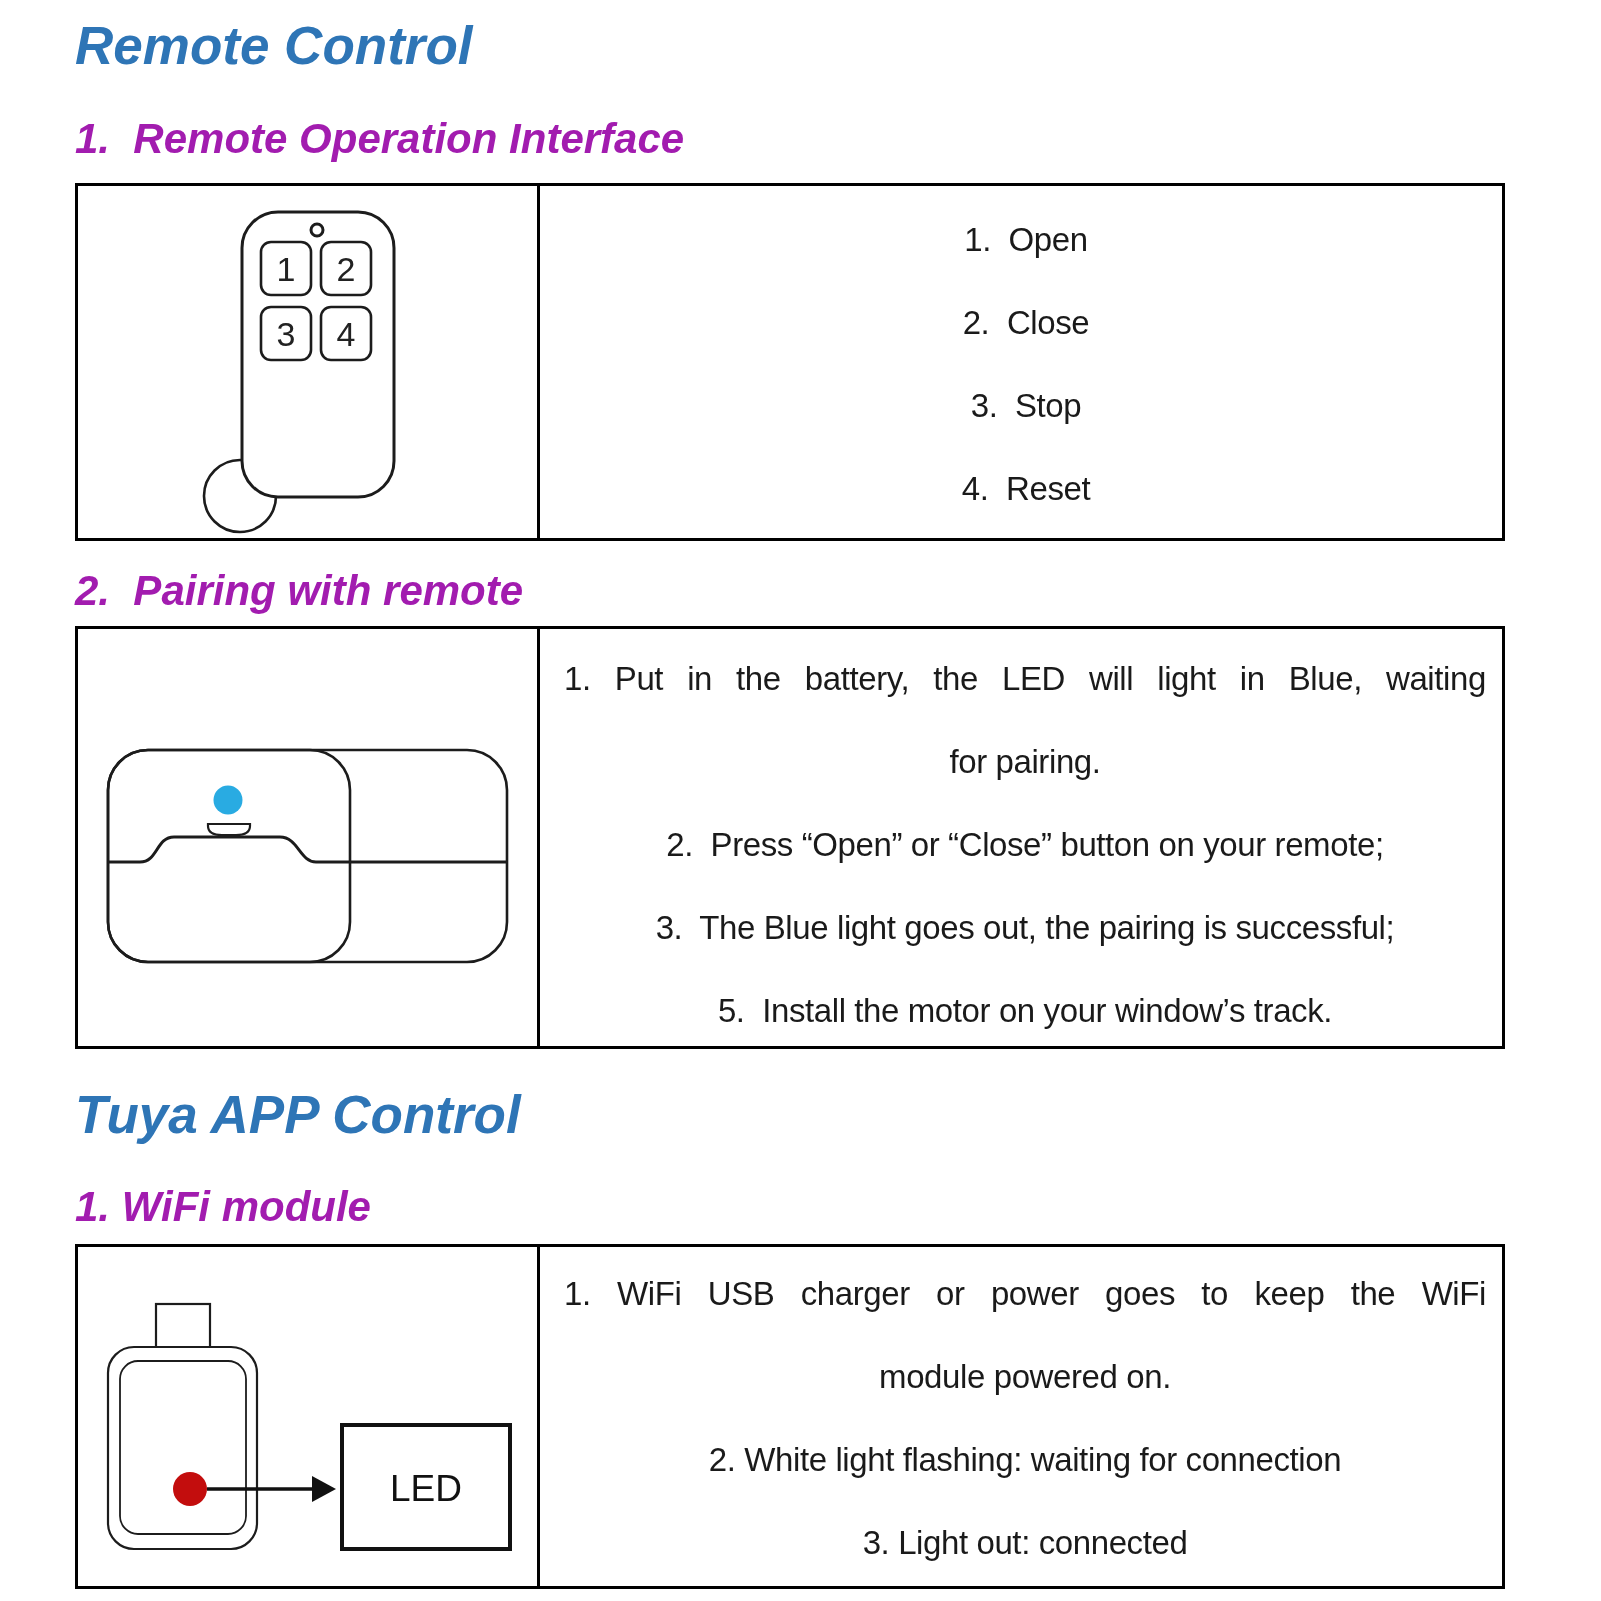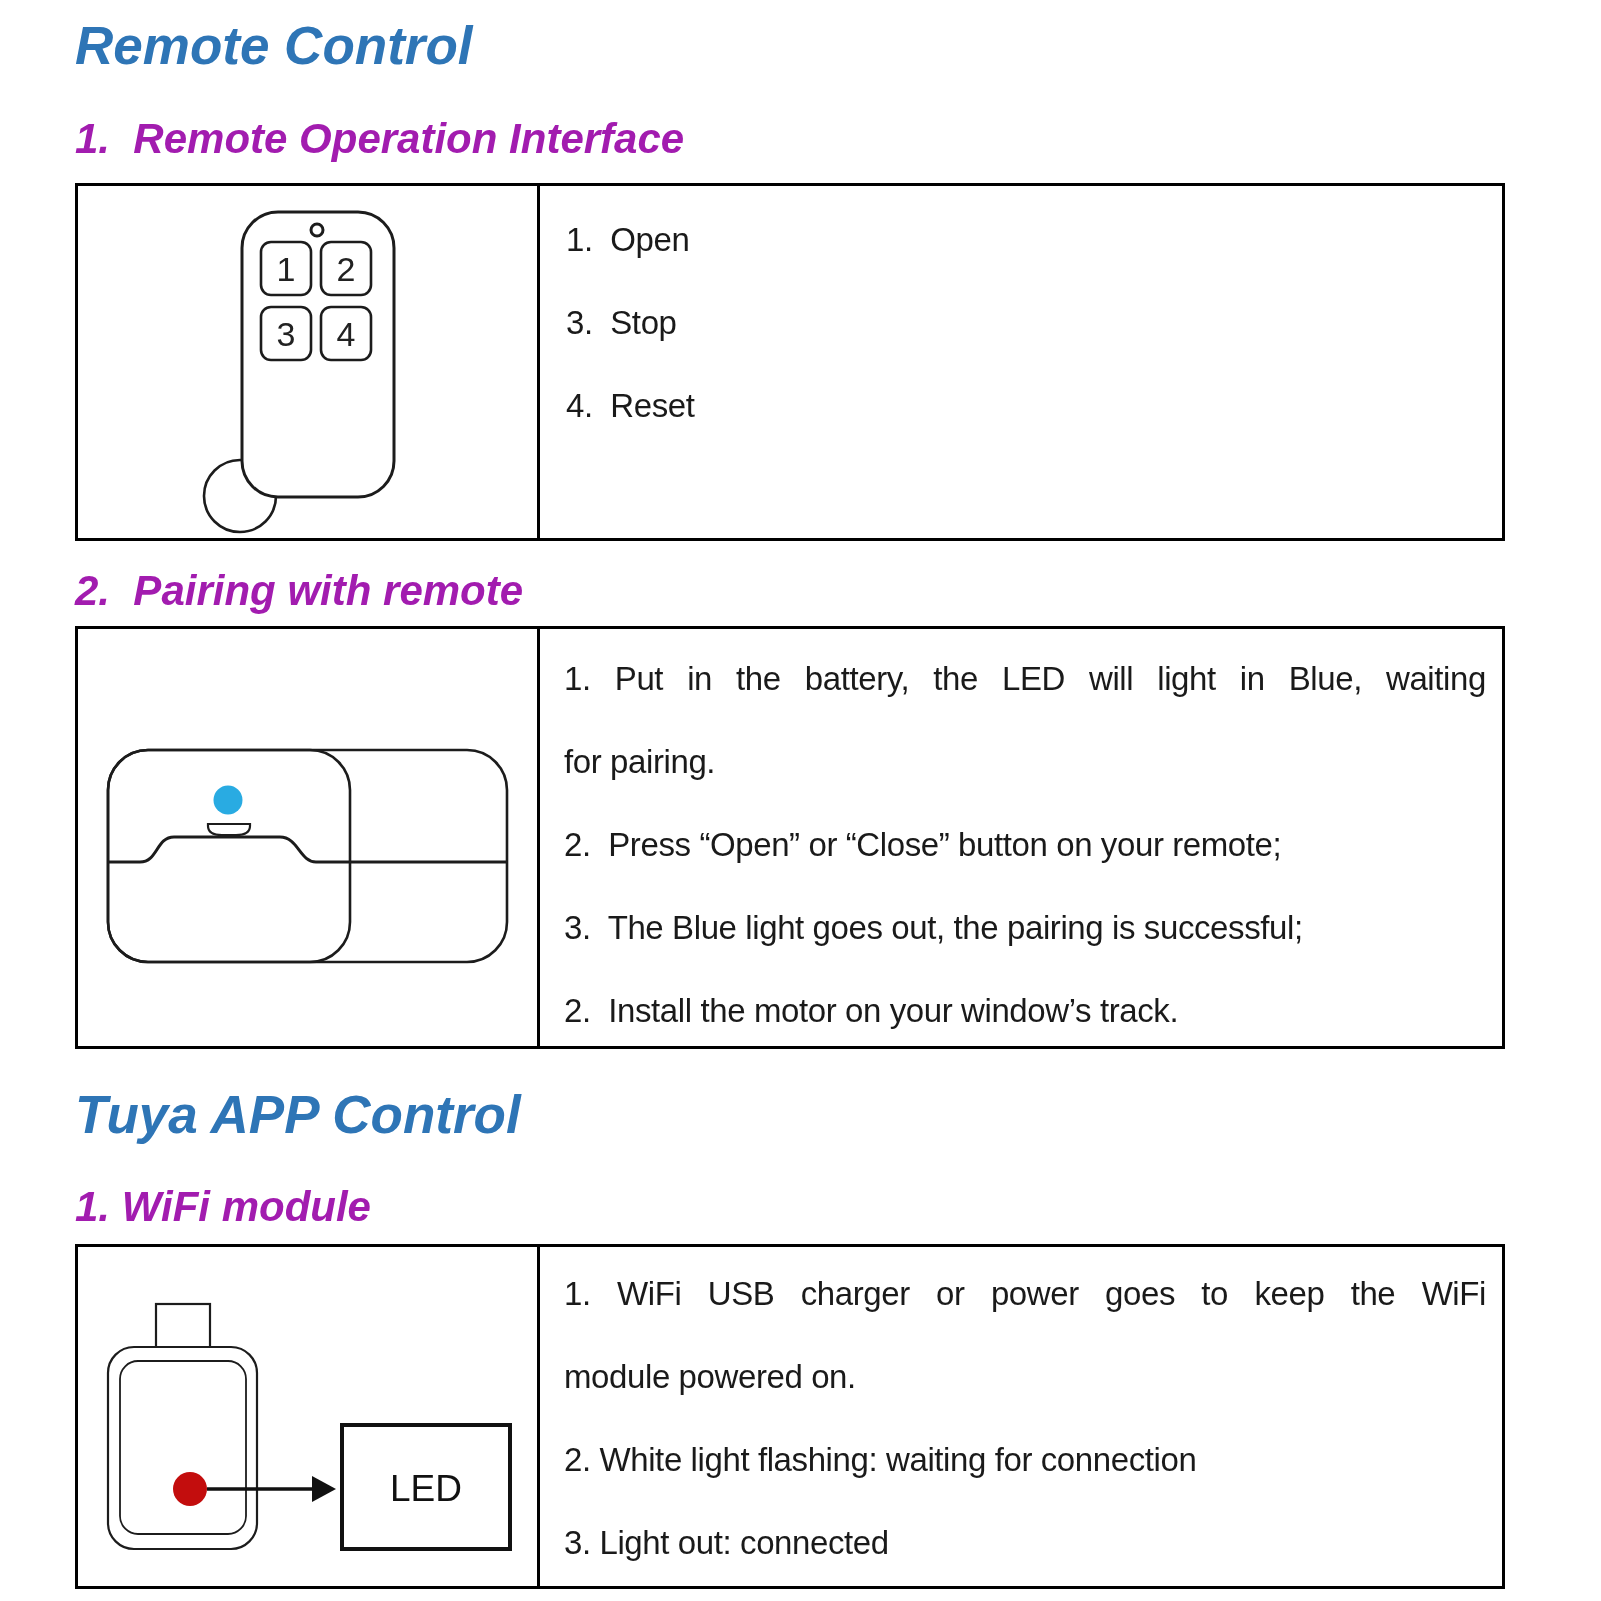--- a/index.html
+++ b/index.html
@@ -35,21 +35,21 @@
     display:flex;width:1430px;border:3px solid var(--line);
     background:#fff;
   }
   .t1{height:358px;margin-bottom:26px;}
   .t2{height:423px;margin-bottom:36px;}
   .t3{height:345px;}
   .cell-left{width:459px;flex:none;position:relative;overflow:hidden;}
   .cell-left svg{display:block;}
   .cell-right{
     flex:1;border-left:3px solid var(--line);overflow:hidden;
-    font-size:33px;letter-spacing:-0.4px;
+    font-size:33px;letter-spacing:-0.4px;text-align:center;
   }
   .t1 .cell-right{padding:12px 16px 0 26px;}
   .t2 .cell-right{padding:8px 16px 0 24px;}
   .t3 .cell-right{padding:5px 16px 0 24px;}
   .tline{
     line-height:83px;height:83px;white-space:pre;
   }
   .tline.just{
     display:flex;justify-content:space-between;align-items:center;
     white-space:normal;
@@ -94,20 +94,21 @@
       <rect x="243" y="121" width="50" height="53" rx="10" class="ln lw25"></rect>
       <text x="208" y="95" text-anchor="middle" class="svg-num">1</text>
       <text x="268" y="95" text-anchor="middle" class="svg-num">2</text>
       <text x="208" y="160" text-anchor="middle" class="svg-num">3</text>
       <text x="268" y="160" text-anchor="middle" class="svg-num">4</text>
     </svg>
   </div>
   <div class="cell-right">
 
   <div class="tline">1.  Open</div>
+      <div class="tline">2.  Close</div>
       <div class="tline">3.  Stop</div>
       <div class="tline">4.  Reset</div>
     </div>
 </div>
 
 <div class="h2 h-pairing">2.  Pairing with remote</div>
 
 <div class="tbl t2">
   <div class="cell-left">
     <svg width="459" height="417" viewBox="0 0 459 417">
@@ -130,21 +131,21 @@
         <span>LED</span>
         <span>will</span>
         <span>light</span>
         <span>in</span>
         <span>Blue,</span>
         <span>waiting</span>
       </div>
       <div class="tline">for pairing.</div>
       <div class="tline">2.  Press “Open” or “Close” button on your remote;</div>
       <div class="tline">3.  The Blue light goes out, the pairing is successful;</div>
-      <div class="tline">2.  Install the motor on your window’s track.</div>
+      <div class="tline">5.  Install the motor on your window’s track.</div>
     </div>
 </div>
 
 <div class="h1 h-tuya">Tuya APP Control</div>
 
 <div class="h2 h-wifi">1. WiFi module</div>
 
 <div class="tbl t3">
   <div class="cell-left">
     <svg width="459" height="339" viewBox="0 0 459 339">

